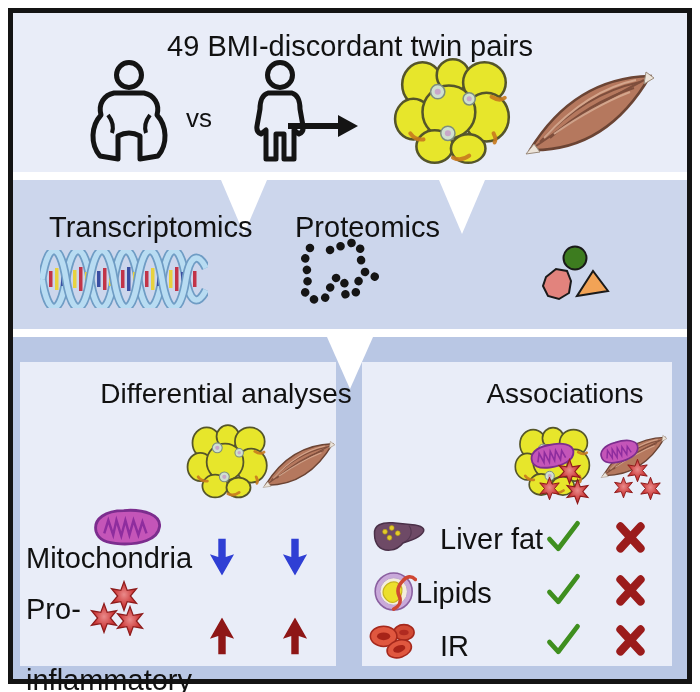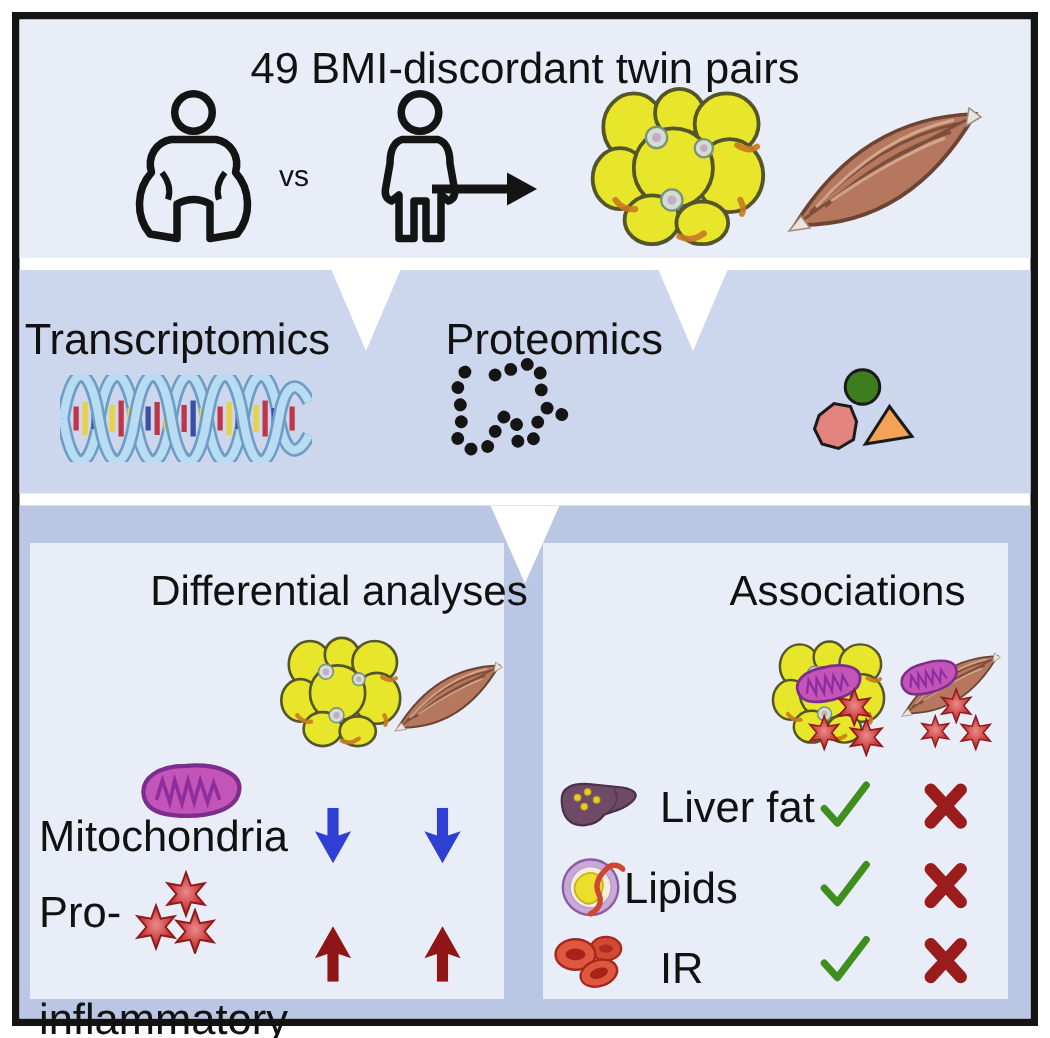--- a/index.html
+++ b/index.html
@@ -6,24 +6,24 @@
   body{width:700px;height:692px;font-family:"Liberation Sans",sans-serif;color:#111;}
   #page{position:relative;width:700px;height:692px;overflow:hidden;background:#fff;}
   .abs{position:absolute;}
   #frame{left:8px;top:8px;width:684px;height:676px;border:5px solid #141414;box-sizing:border-box;background:#fff;}
   .sec-top{left:13px;top:13px;width:674px;height:159px;background:#e9edf8;}
   .sec-band{left:13px;top:180px;width:674px;height:149px;background:#ccd6ec;}
   .sec-bottom{left:13px;top:337px;width:674px;height:342px;background:#b9c7e4;}
   .notch{background:#ffffff;clip-path:polygon(0 0,100% 0,50% 100%);}
   .panel{background:#e9edf8;}
   .t-title{font-size:29px;line-height:32px;text-align:center;}
-  .t-omics{font-size:29px;line-height:34px;text-align:right;}
+  .t-omics{font-size:29px;line-height:34px;text-align:left;margin-left:33px;}
   .t-panel{font-size:28px;line-height:32px;text-align:center;margin-left:48px;}
   .t-row{font-size:29px;line-height:32px;}
-  .t-vs{font-size:20px;line-height:28px;}
+  .t-vs{font-size:26px;line-height:28px;}
   svg{display:block;}
 </style>
 </head>
 <body>
 
 <svg width="0" height="0" style="position:absolute">
   <defs>
     <radialGradient id="starGrad" cx="50%" cy="45%" r="65%">
       <stop offset="0%" stop-color="#ea8b8b"></stop>
       <stop offset="60%" stop-color="#cc3a3a"></stop>

